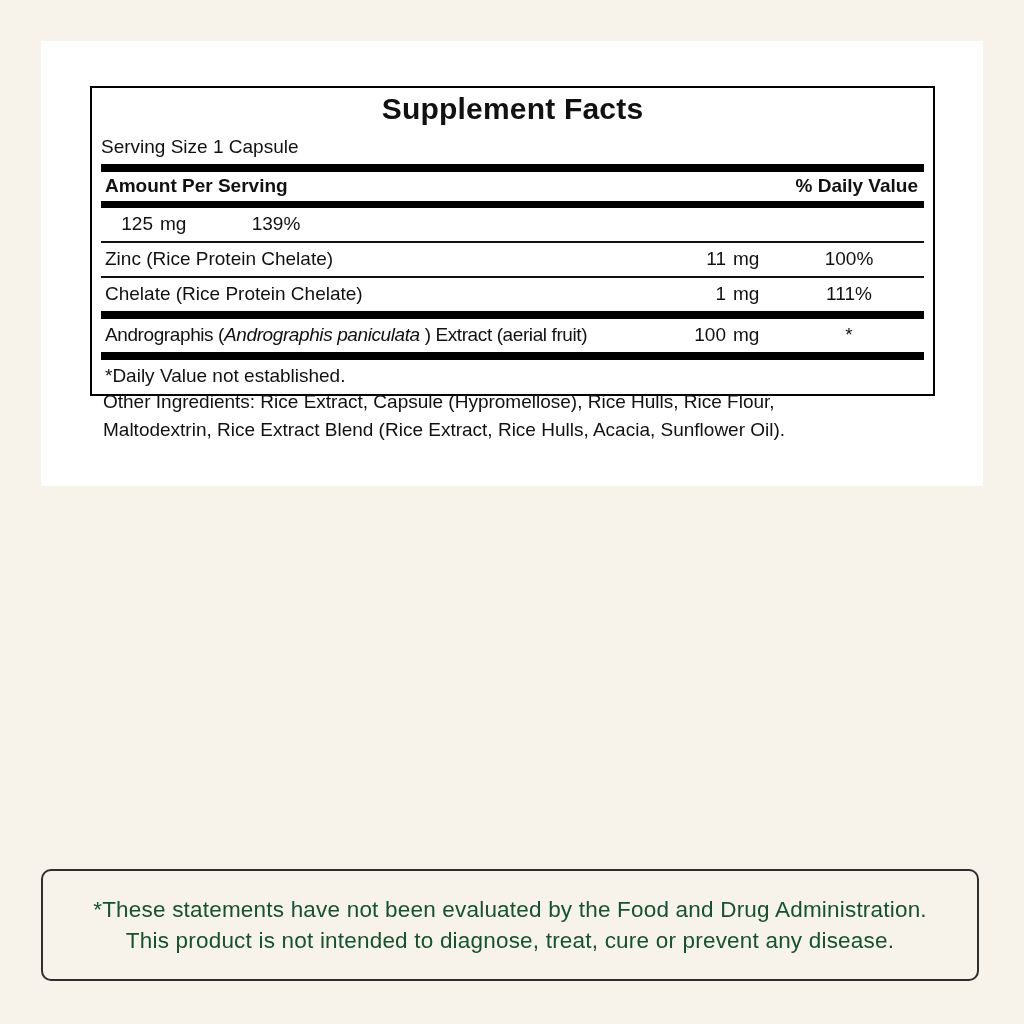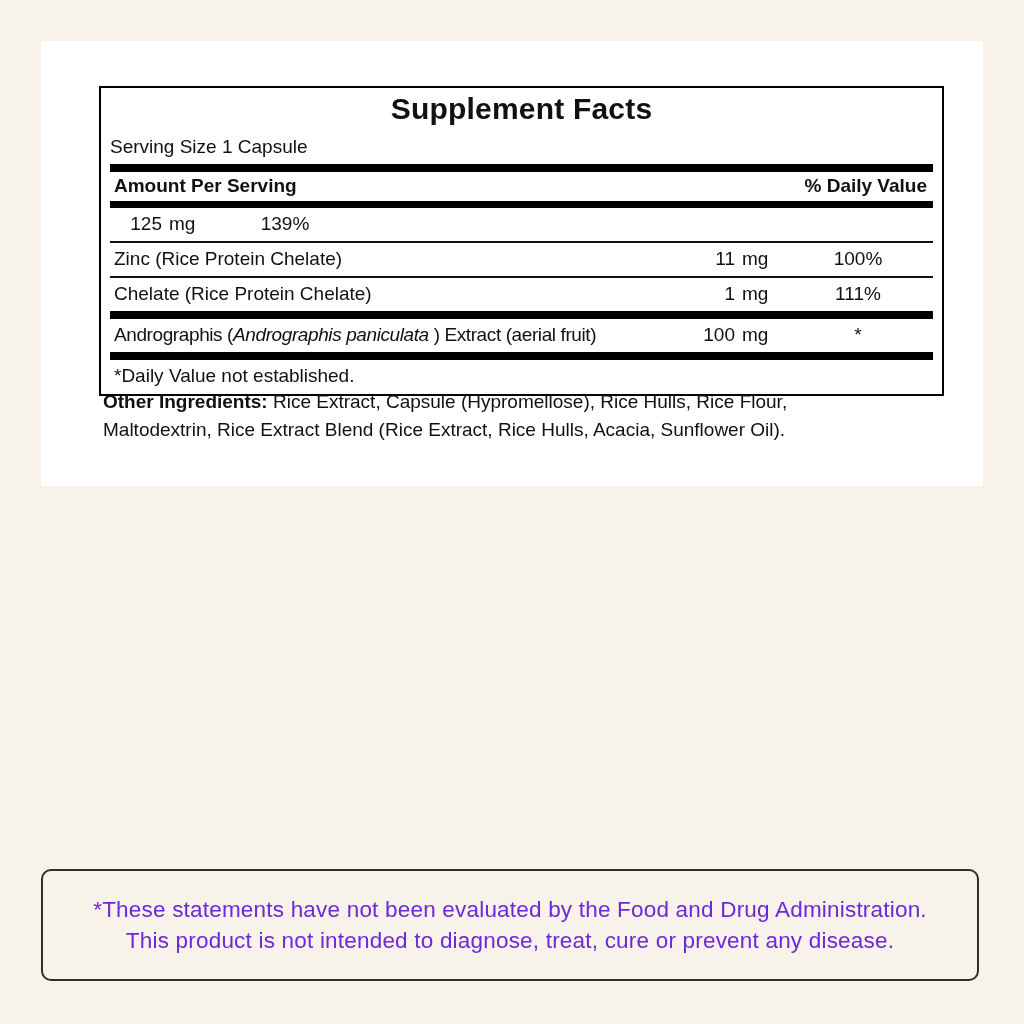--- a/index.html
+++ b/index.html
@@ -19,21 +19,21 @@
   .white-panel {
     position: absolute;
     left: 41px;
     top: 41px;
     width: 942px;
     height: 445px;
     background: #ffffff;
   }
   .facts-box {
     position: absolute;
-    left: 58px;
+    left: 49px;
     top: 45px;
     width: 823px;
     border: 2px solid #000;
     padding: 2px 9px 0 9px;
     background: #fff;
   }
   .facts-title {
     font-size: 30px;
     font-weight: bold;
     text-align: center;
@@ -89,38 +89,38 @@
     padding: 5px 4px 7px 4px;
   }
   .other-ingredients {
     position: absolute;
     left: 62px;
     top: 347px;
     width: 745px;
     font-size: 19px;
     line-height: 28px;
   }
-  .other-ingredients .oi-label { font-weight: bold; text-align: right; }
+  .other-ingredients .oi-label { font-weight: normal; text-align: right; }
   .disclaimer-box {
     position: absolute;
     left: 41px;
     top: 869px;
     width: 934px;
     height: 108px;
     border: 2px solid #2e2e2e;
     border-radius: 10px;
     background: #f7f2ea;
     display: flex;
     flex-direction: column;
     justify-content: center;
     align-items: center;
     text-align: center;
     font-size: 22.5px;
     line-height: 31px;
-    color: #6d28d9;
+    color: #14532d;
     letter-spacing: 0.2px;
   }
 </style>
 </head>
 <body>
 
 <div class="page">
 
   <div class="white-panel">
 

